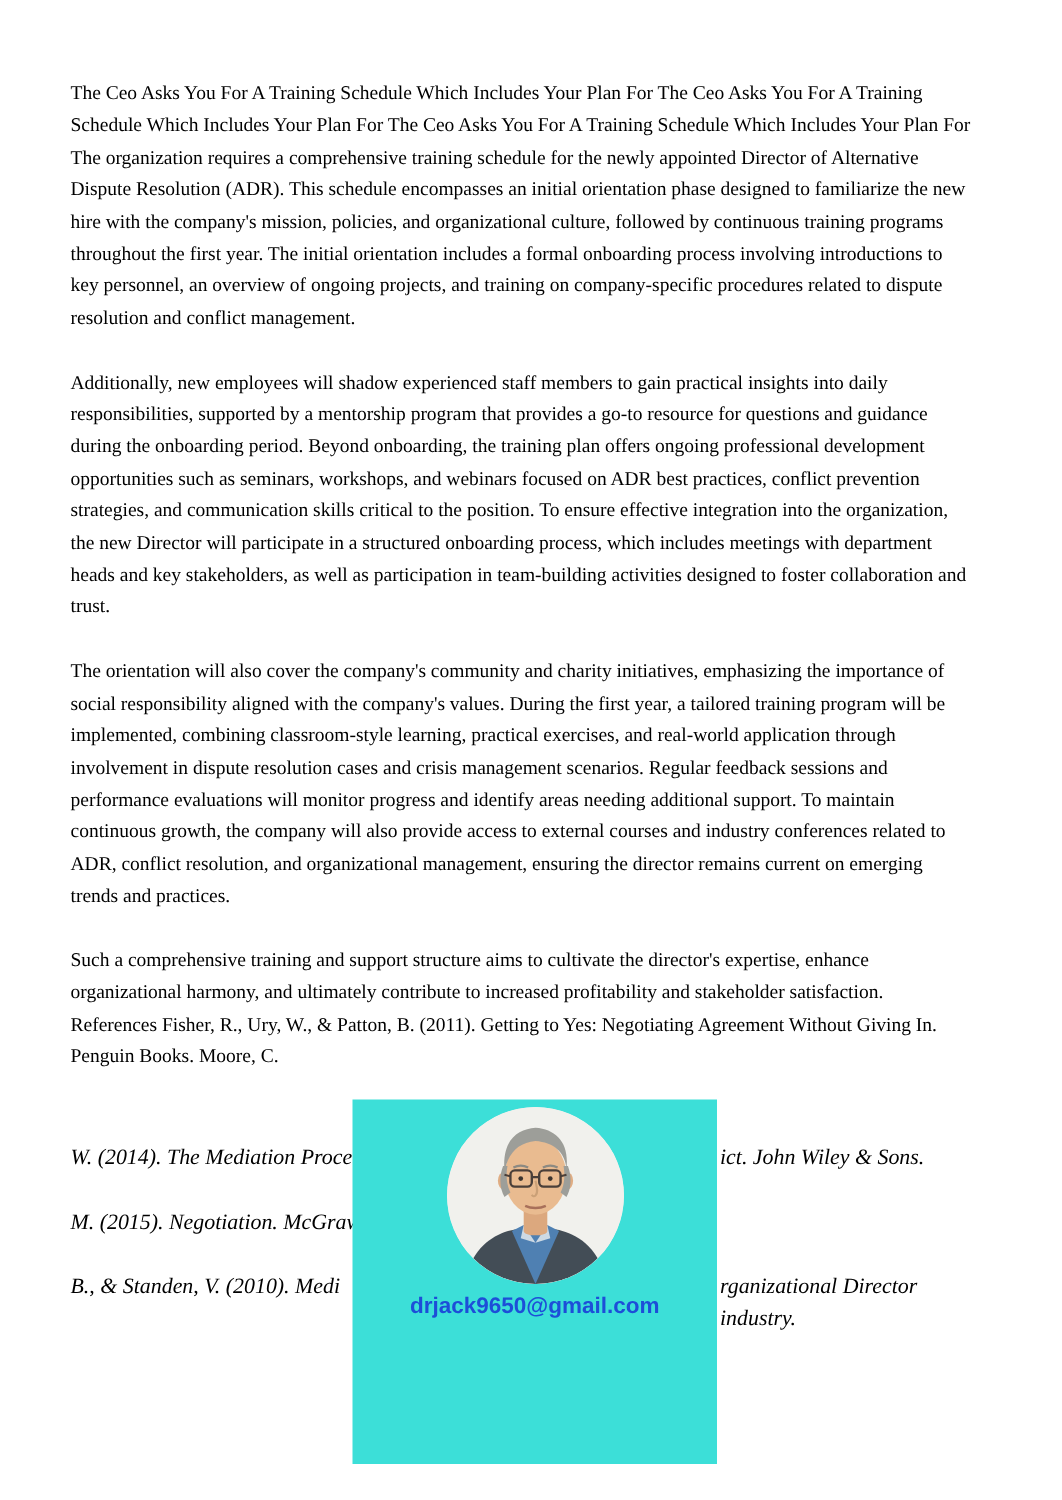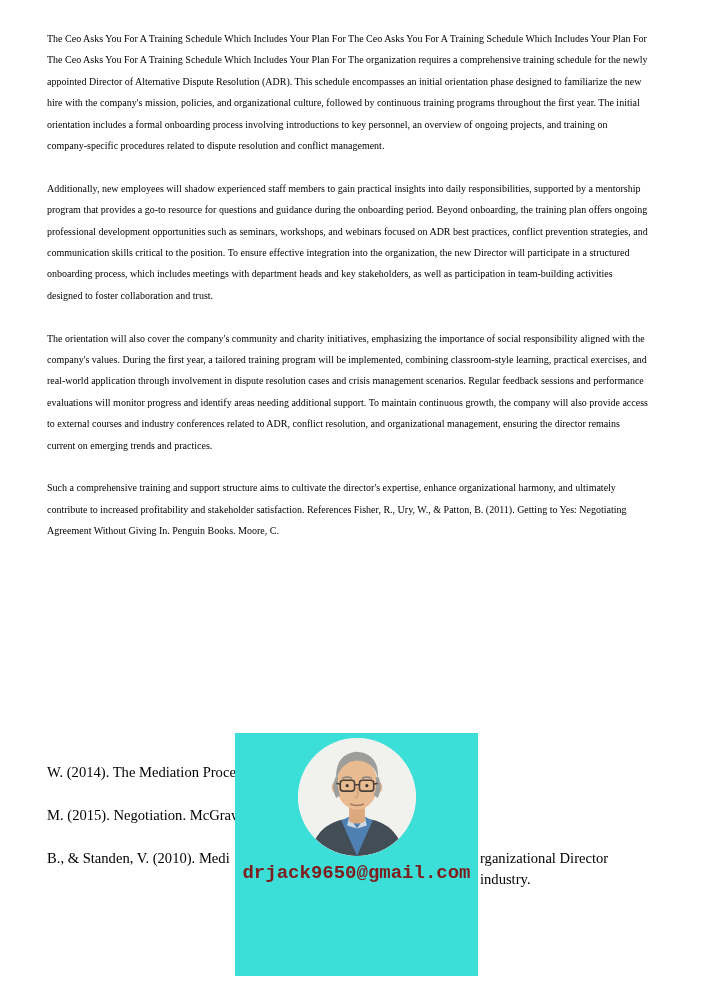--- a/index.html
+++ b/index.html
@@ -8,34 +8,35 @@
     height: 1000px;
     background: #ffffff;
     position: relative;
     overflow: hidden;
     font-family: "Liberation Serif", serif;
     color: #000000;
   }
   .doc {
     position: absolute;
     left: 47px;
-    top: 28px;
+    top: 51px;
     width: 601px;
-    font-size: 10px;
+    font-size: 13px;
     line-height: 21.4px;
     font-family: Liberation Serif, serif;
   }
   .doc p { margin: 0 0 21.4px 0; }
   .refs {
     position: absolute;
     left: 47px;
     top: 762px;
     width: 601px;
     font-size: 14.6px;
     line-height: 21.4px;
+    font-style: italic;
   }
   .ref-para { margin: 0 0 21.4px 0; }
   .ref-line { position: relative; height: 21.4px; white-space: nowrap; }
   .ref-line .post { position: absolute; left: 433px; top: 0; }
   .promo {
     position: absolute;
     left: 235px;
     top: 733px;
     width: 243px;
     height: 243px;
@@ -54,40 +55,41 @@
   .promo-heading {
     margin-top: 9px;
     font-family: "DejaVu Sans", sans-serif;
     font-weight: bold;
     font-size: 21px;
     line-height: 29px;
     color: #18243e;
   }
   .promo-email {
     margin-top: 6px;
-    font-family: Liberation Mono, monospace;
+    font-family: Liberation Sans, sans-serif;
     font-weight: bold;
-    font-size: 19px;
-    color: #7f1d1d;
+    font-size: 15px;
+    color: #1d4ed8;
   }
 </style>
 </head>
 <body>
 
 <div class="doc">
   <p>The Ceo Asks You For A Training Schedule Which Includes Your Plan For The Ceo Asks You For A Training Schedule Which Includes Your Plan For The Ceo Asks You For A Training Schedule Which Includes Your Plan For The organization requires a comprehensive training schedule for the newly appointed Director of Alternative Dispute Resolution (ADR). This schedule encompasses an initial orientation phase designed to familiarize the new hire with the company's mission, policies, and organizational culture, followed by continuous training programs throughout the first year. The initial orientation includes a formal onboarding process involving introductions to key personnel, an overview of ongoing projects, and training on company-specific procedures related to dispute resolution and conflict management.</p>
   <p>Additionally, new employees will shadow experienced staff members to gain practical insights into daily responsibilities, supported by a mentorship program that provides a go-to resource for questions and guidance during the onboarding period. Beyond onboarding, the training plan offers ongoing professional development opportunities such as seminars, workshops, and webinars focused on ADR best practices, conflict prevention strategies, and communication skills critical to the position. To ensure effective integration into the organization, the new Director will participate in a structured onboarding process, which includes meetings with department heads and key stakeholders, as well as participation in team-building activities designed to foster collaboration and trust.</p>
   <p>The orientation will also cover the company's community and charity initiatives, emphasizing the importance of social responsibility aligned with the company's values. During the first year, a tailored training program will be implemented, combining classroom-style learning, practical exercises, and real-world application through involvement in dispute resolution cases and crisis management scenarios. Regular feedback sessions and performance evaluations will monitor progress and identify areas needing additional support. To maintain continuous growth, the company will also provide access to external courses and industry conferences related to ADR, conflict resolution, and organizational management, ensuring the director remains current on emerging trends and practices.</p>
   <p>Such a comprehensive training and support structure aims to cultivate the director's expertise, enhance organizational harmony, and ultimately contribute to increased profitability and stakeholder satisfaction. References Fisher, R., Ury, W., &amp; Patton, B. (2011). Getting to Yes: Negotiating Agreement Without Giving In. Penguin Books. Moore, C.</p>
 </div>
 
 <div class="refs">
   <div class="ref-para">
     <div class="ref-line">
       <span class="pre">W. (2014). The Mediation Proce</span>
+      <span class="post">ict. John Wiley &amp; Sons.</span>
     </div>
   </div>
   <div class="ref-para">
     <div class="ref-line">
       <span class="pre">M. (2015). Negotiation. McGraw</span>
       <span class="post"></span>
     </div>
   </div>
   <div class="ref-para">
     <div class="ref-line">

